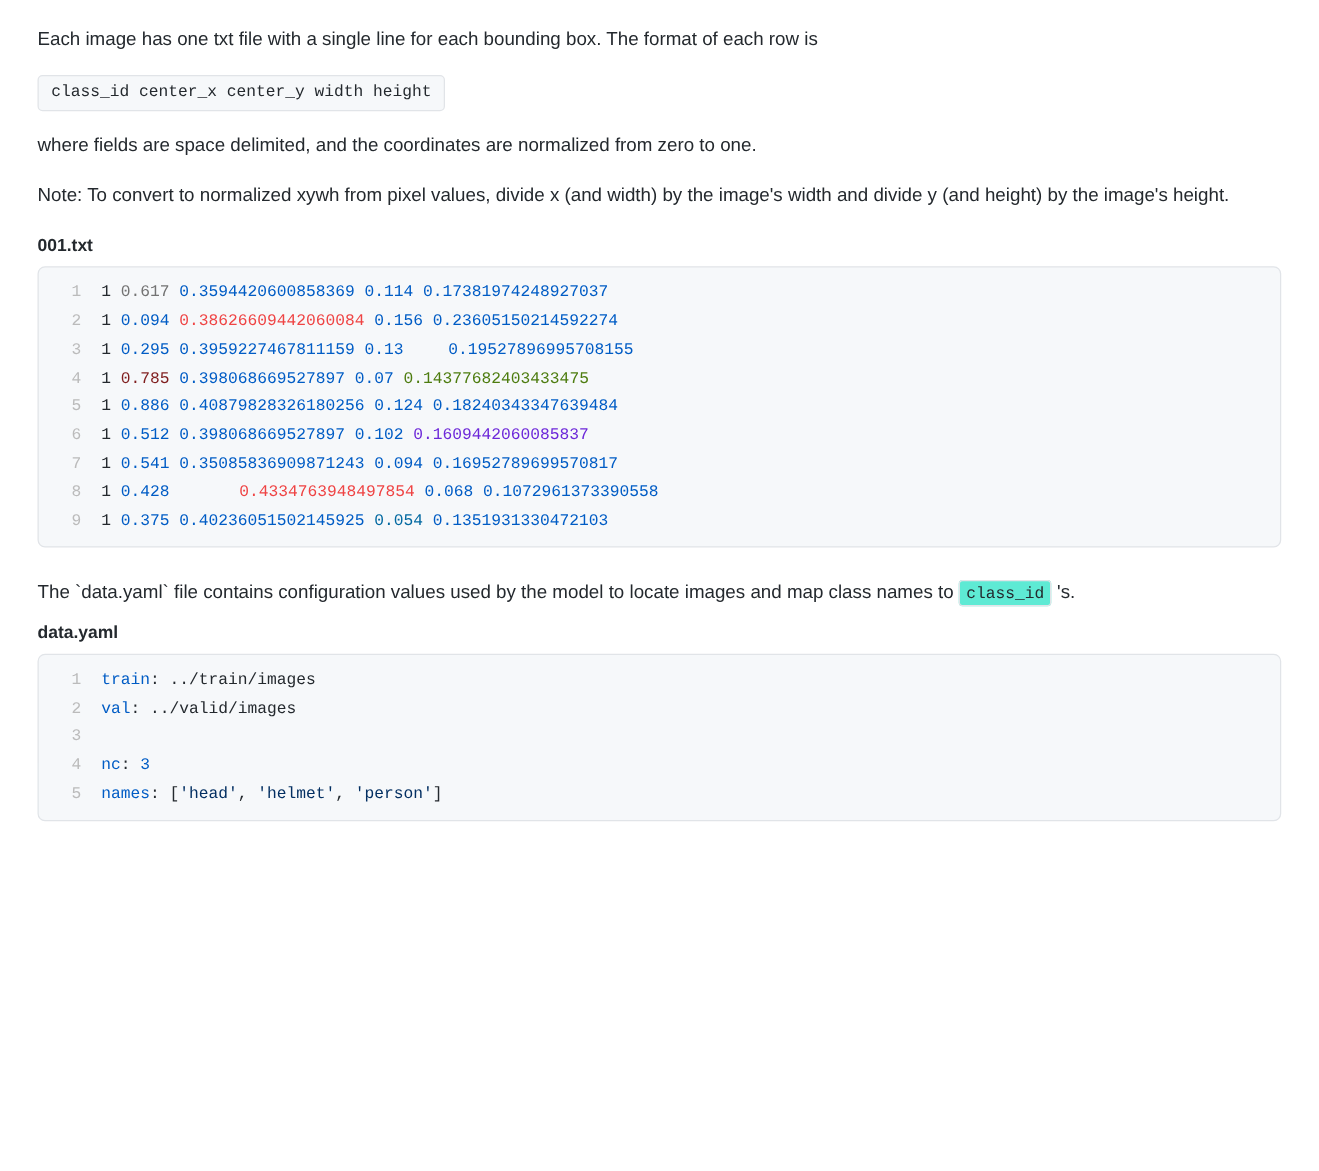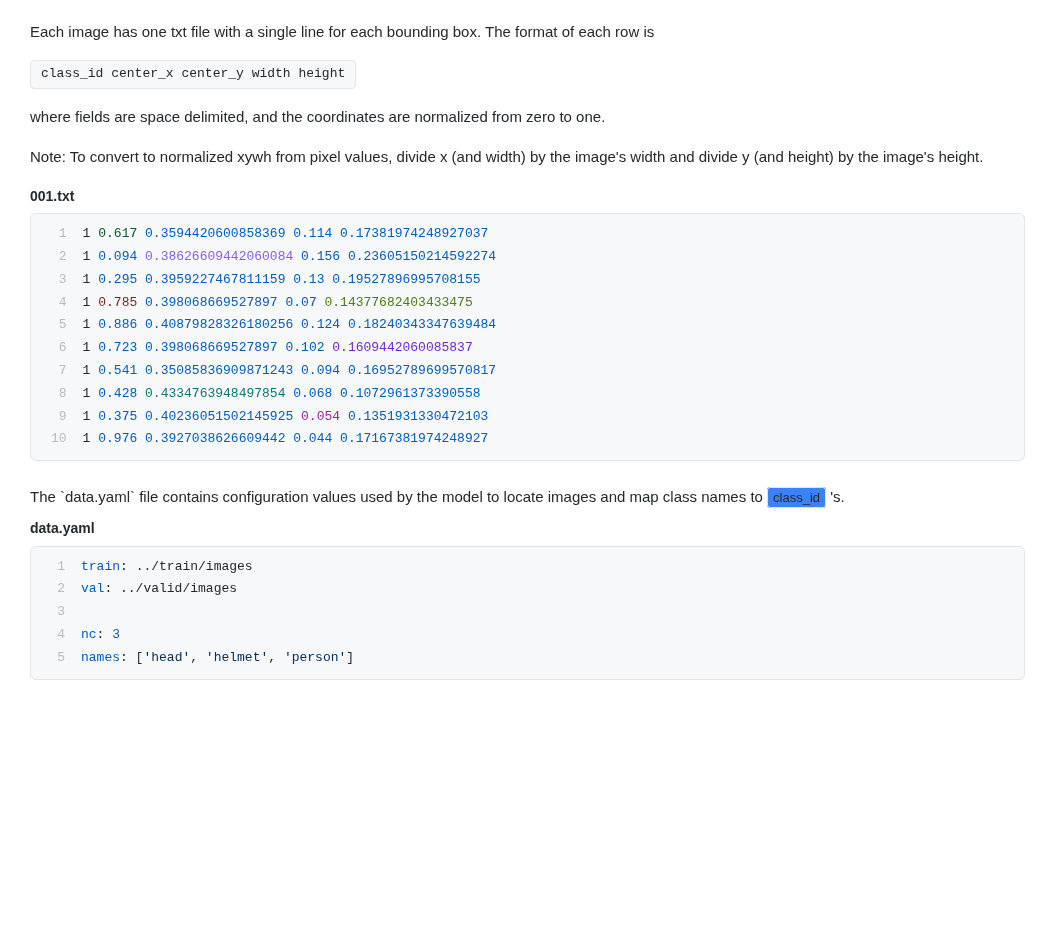--- a/index.html
+++ b/index.html
@@ -19,23 +19,23 @@
       display: inline-block;
       font-family: "SFMono-Regular", Consolas, "Liberation Mono", Menlo, monospace;
       font-size: 13px;
       background: #f6f8fa;
       border: 1px solid #e1e4e8;
       border-radius: 4px;
       padding: 3px 10px;
       color: #24292e;
     }
     .inline-code-span {
-      font-family: Liberation Sans, sans-serif;
+      font-family: Liberation Mono, monospace;
       font-size: 13px;
-      background: #3b82f6;
+      background: #5eead4;
       border: 1px solid #e1e4e8;
       border-radius: 3px;
       padding: 2px 5px;
       color: #24292e;
     }
     .file-label {
       font-size: 14px;
       color: #24292e;
       margin-bottom: 6px;
       font-weight: 700;
@@ -89,57 +89,53 @@
 
 <p class="prose-text">Note: To convert to normalized xywh from pixel values, divide x (and width) by the image's width and divide y (and height) by the image's height.</p>
 
 <p class="file-label">001.txt</p>
 
 <div class="code-block">
   <table class="code-table">
     <tbody id="annotation-rows">
         <tr>
           <td class="line-num">1</td>
-          <td class="line-code"><span style="color: rgb(36, 41, 46);">1</span><span style="color: #14532d;"> 0.617</span><span style="color: rgb(0, 92, 197);"> 0.3594420600858369</span><span style="color: rgb(0, 92, 197);"> 0.114</span><span style="color: rgb(0, 92, 197);"> 0.17381974248927037</span></td>
+          <td class="line-code"><span style="color: rgb(36, 41, 46);">1</span><span style="color: #737373;"> 0.617</span><span style="color: rgb(0, 92, 197);"> 0.3594420600858369</span><span style="color: rgb(0, 92, 197);"> 0.114</span><span style="color: rgb(0, 92, 197);"> 0.17381974248927037</span></td>
         </tr>
         <tr>
           <td class="line-num">2</td>
-          <td class="line-code"><span style="color: rgb(36, 41, 46);">1</span><span style="color: rgb(0, 92, 197);"> 0.094</span><span style="color: #8b5cf6; text-align: center;"> 0.38626609442060084</span><span style="color: rgb(0, 92, 197);"> 0.156</span><span style="color: rgb(0, 92, 197);"> 0.23605150214592274</span></td>
+          <td class="line-code"><span style="color: rgb(36, 41, 46);">1</span><span style="color: rgb(0, 92, 197);"> 0.094</span><span style="color: #ef4444; text-align: center;"> 0.38626609442060084</span><span style="color: rgb(0, 92, 197);"> 0.156</span><span style="color: rgb(0, 92, 197);"> 0.23605150214592274</span></td>
         </tr>
         <tr>
           <td class="line-num">3</td>
-          <td class="line-code"><span style="color: rgb(36, 41, 46);">1</span><span style="color: rgb(0, 92, 197);"> 0.295</span><span style="color: rgb(0, 92, 197);"> 0.3959227467811159</span><span style="color: rgb(0, 92, 197);"> 0.13</span><span style="color: rgb(0, 92, 197);"> 0.19527896995708155</span></td>
+          <td class="line-code"><span style="color: rgb(36, 41, 46);">1</span><span style="color: rgb(0, 92, 197);"> 0.295</span><span style="color: rgb(0, 92, 197);"> 0.3959227467811159</span><span style="color: rgb(0, 92, 197);"> 0.13</span><span style="color: rgb(0, 92, 197); margin-left: 28px;"> 0.19527896995708155</span></td>
         </tr>
         <tr>
           <td class="line-num">4</td>
           <td class="line-code"><span style="color: rgb(36, 41, 46);">1</span><span style="color: #7f1d1d;"> 0.785</span><span style="color: rgb(0, 92, 197);"> 0.398068669527897</span><span style="color: rgb(0, 92, 197);"> 0.07</span><span style="color: #4d7c0f;"> 0.14377682403433475</span></td>
         </tr>
         <tr>
           <td class="line-num">5</td>
           <td class="line-code"><span style="color: rgb(36, 41, 46);">1</span><span style="color: rgb(0, 92, 197);"> 0.886</span><span style="color: rgb(0, 92, 197);"> 0.40879828326180256</span><span style="color: rgb(0, 92, 197);"> 0.124</span><span style="color: rgb(0, 92, 197);"> 0.18240343347639484</span></td>
         </tr>
         <tr>
           <td class="line-num">6</td>
-          <td class="line-code"><span style="color: rgb(36, 41, 46);">1</span><span style="color: rgb(0, 92, 197);"> 0.723</span><span style="color: rgb(0, 92, 197);"> 0.398068669527897</span><span style="color: rgb(0, 92, 197);"> 0.102</span><span style="color: #6d28d9;"> 0.1609442060085837</span></td>
+          <td class="line-code"><span style="color: rgb(36, 41, 46);">1</span><span style="color: rgb(0, 92, 197);"> 0.512</span><span style="color: rgb(0, 92, 197);"> 0.398068669527897</span><span style="color: rgb(0, 92, 197);"> 0.102</span><span style="color: #6d28d9;"> 0.1609442060085837</span></td>
         </tr>
         <tr>
           <td class="line-num">7</td>
           <td class="line-code"><span style="color: rgb(36, 41, 46);">1</span><span style="color: rgb(0, 92, 197);"> 0.541</span><span style="color: rgb(0, 92, 197);"> 0.35085836909871243</span><span style="color: rgb(0, 92, 197);"> 0.094</span><span style="color: rgb(0, 92, 197);"> 0.16952789699570817</span></td>
         </tr>
         <tr>
           <td class="line-num">8</td>
-          <td class="line-code"><span style="color: rgb(36, 41, 46);">1</span><span style="color: rgb(0, 92, 197);"> 0.428</span><span style="color: #0f766e;"> 0.4334763948497854</span><span style="color: rgb(0, 92, 197);"> 0.068</span><span style="color: rgb(0, 92, 197);"> 0.1072961373390558</span></td>
+          <td class="line-code"><span style="color: rgb(36, 41, 46);">1</span><span style="color: rgb(0, 92, 197);"> 0.428</span><span style="color: #ef4444; margin-left: 48px;"> 0.4334763948497854</span><span style="color: rgb(0, 92, 197);"> 0.068</span><span style="color: rgb(0, 92, 197);"> 0.1072961373390558</span></td>
         </tr>
         <tr>
           <td class="line-num">9</td>
-          <td class="line-code"><span style="color: rgb(36, 41, 46);">1</span><span style="color: rgb(0, 92, 197);"> 0.375</span><span style="color: rgb(0, 92, 197);"> 0.40236051502145925</span><span style="color: #a21caf;"> 0.054</span><span style="color: rgb(0, 92, 197);"> 0.1351931330472103</span></td>
-        </tr>
-        <tr>
-          <td class="line-num">10</td>
-          <td class="line-code"><span style="color: rgb(36, 41, 46);">1</span><span style="color: rgb(0, 92, 197);"> 0.976</span><span style="color: rgb(0, 92, 197);"> 0.3927038626609442</span><span style="color: rgb(0, 92, 197);"> 0.044</span><span style="color: rgb(0, 92, 197);"> 0.17167381974248927</span></td>
+          <td class="line-code"><span style="color: rgb(36, 41, 46);">1</span><span style="color: rgb(0, 92, 197);"> 0.375</span><span style="color: rgb(0, 92, 197);"> 0.40236051502145925</span><span style="color: #0369a1;"> 0.054</span><span style="color: rgb(0, 92, 197);"> 0.1351931330472103</span></td>
         </tr>
       </tbody>
   </table>
 </div>
 
 <p class="prose-text" style="margin-bottom:8px;">
   <span>The `data.yaml` file contains configuration values used by the model to locate images and map class names to</span>
   <span class="inline-code-span">class_id</span>
   <span>'s.</span>
 </p>

